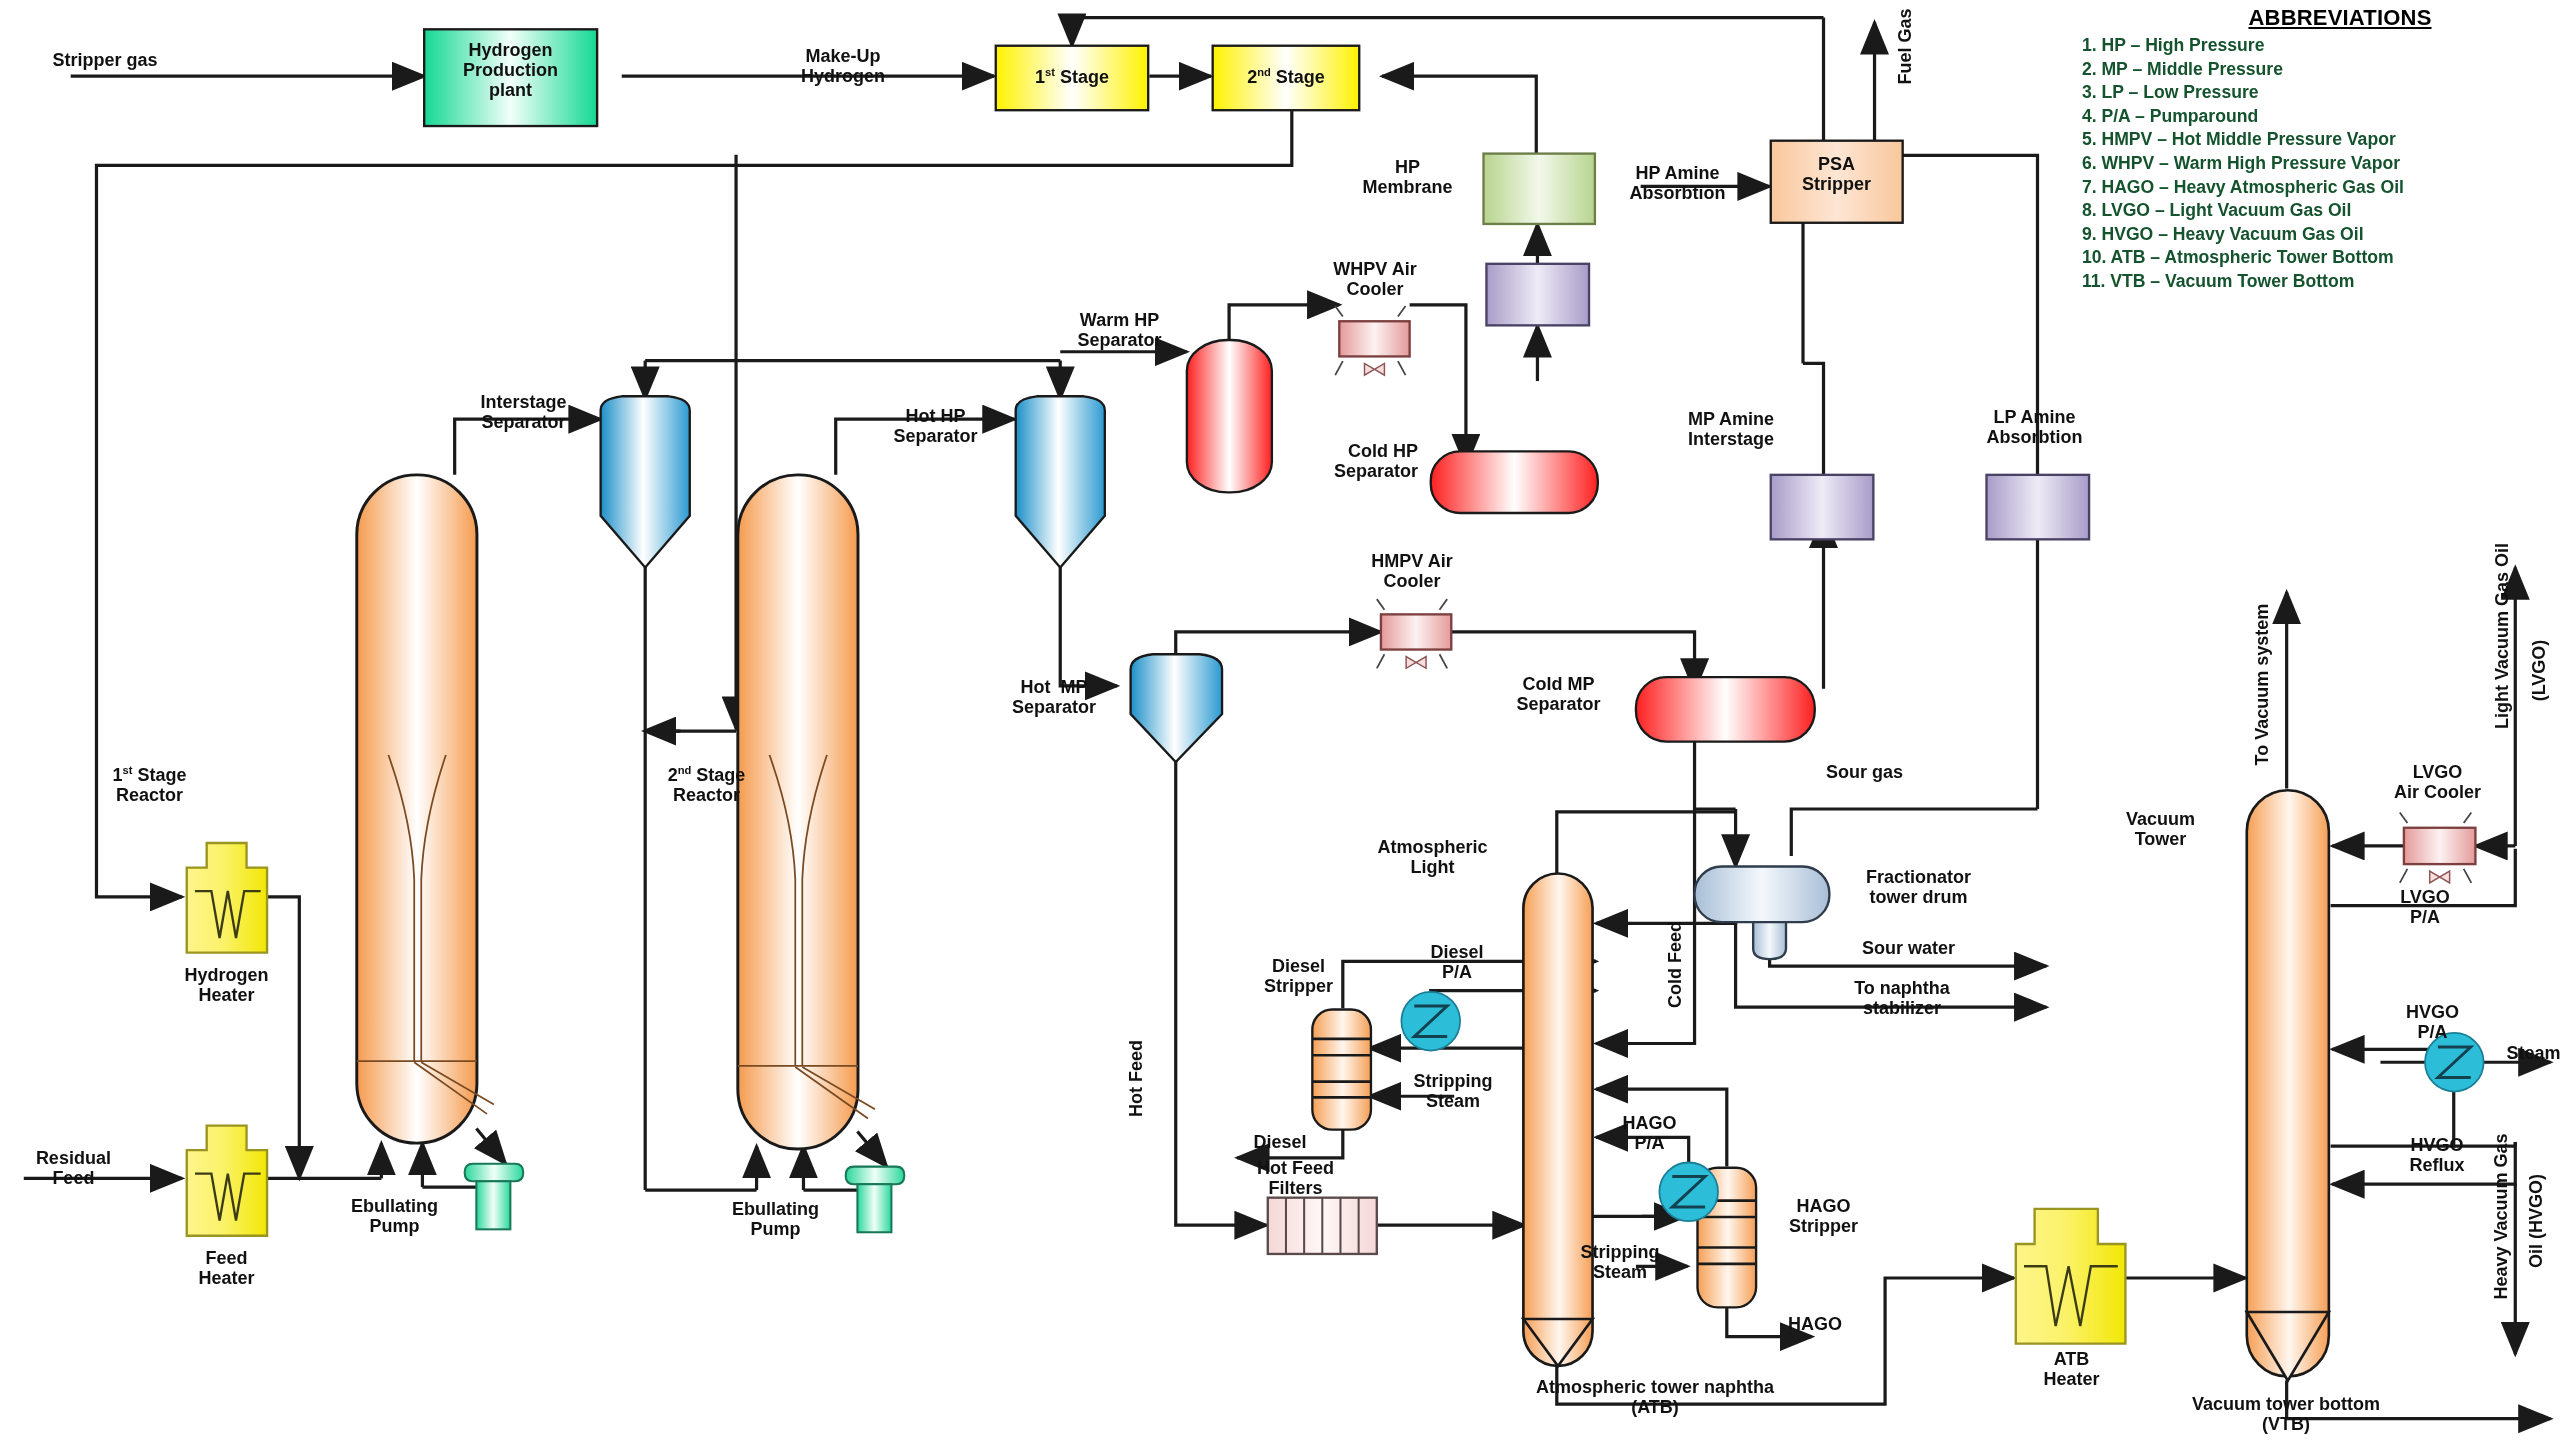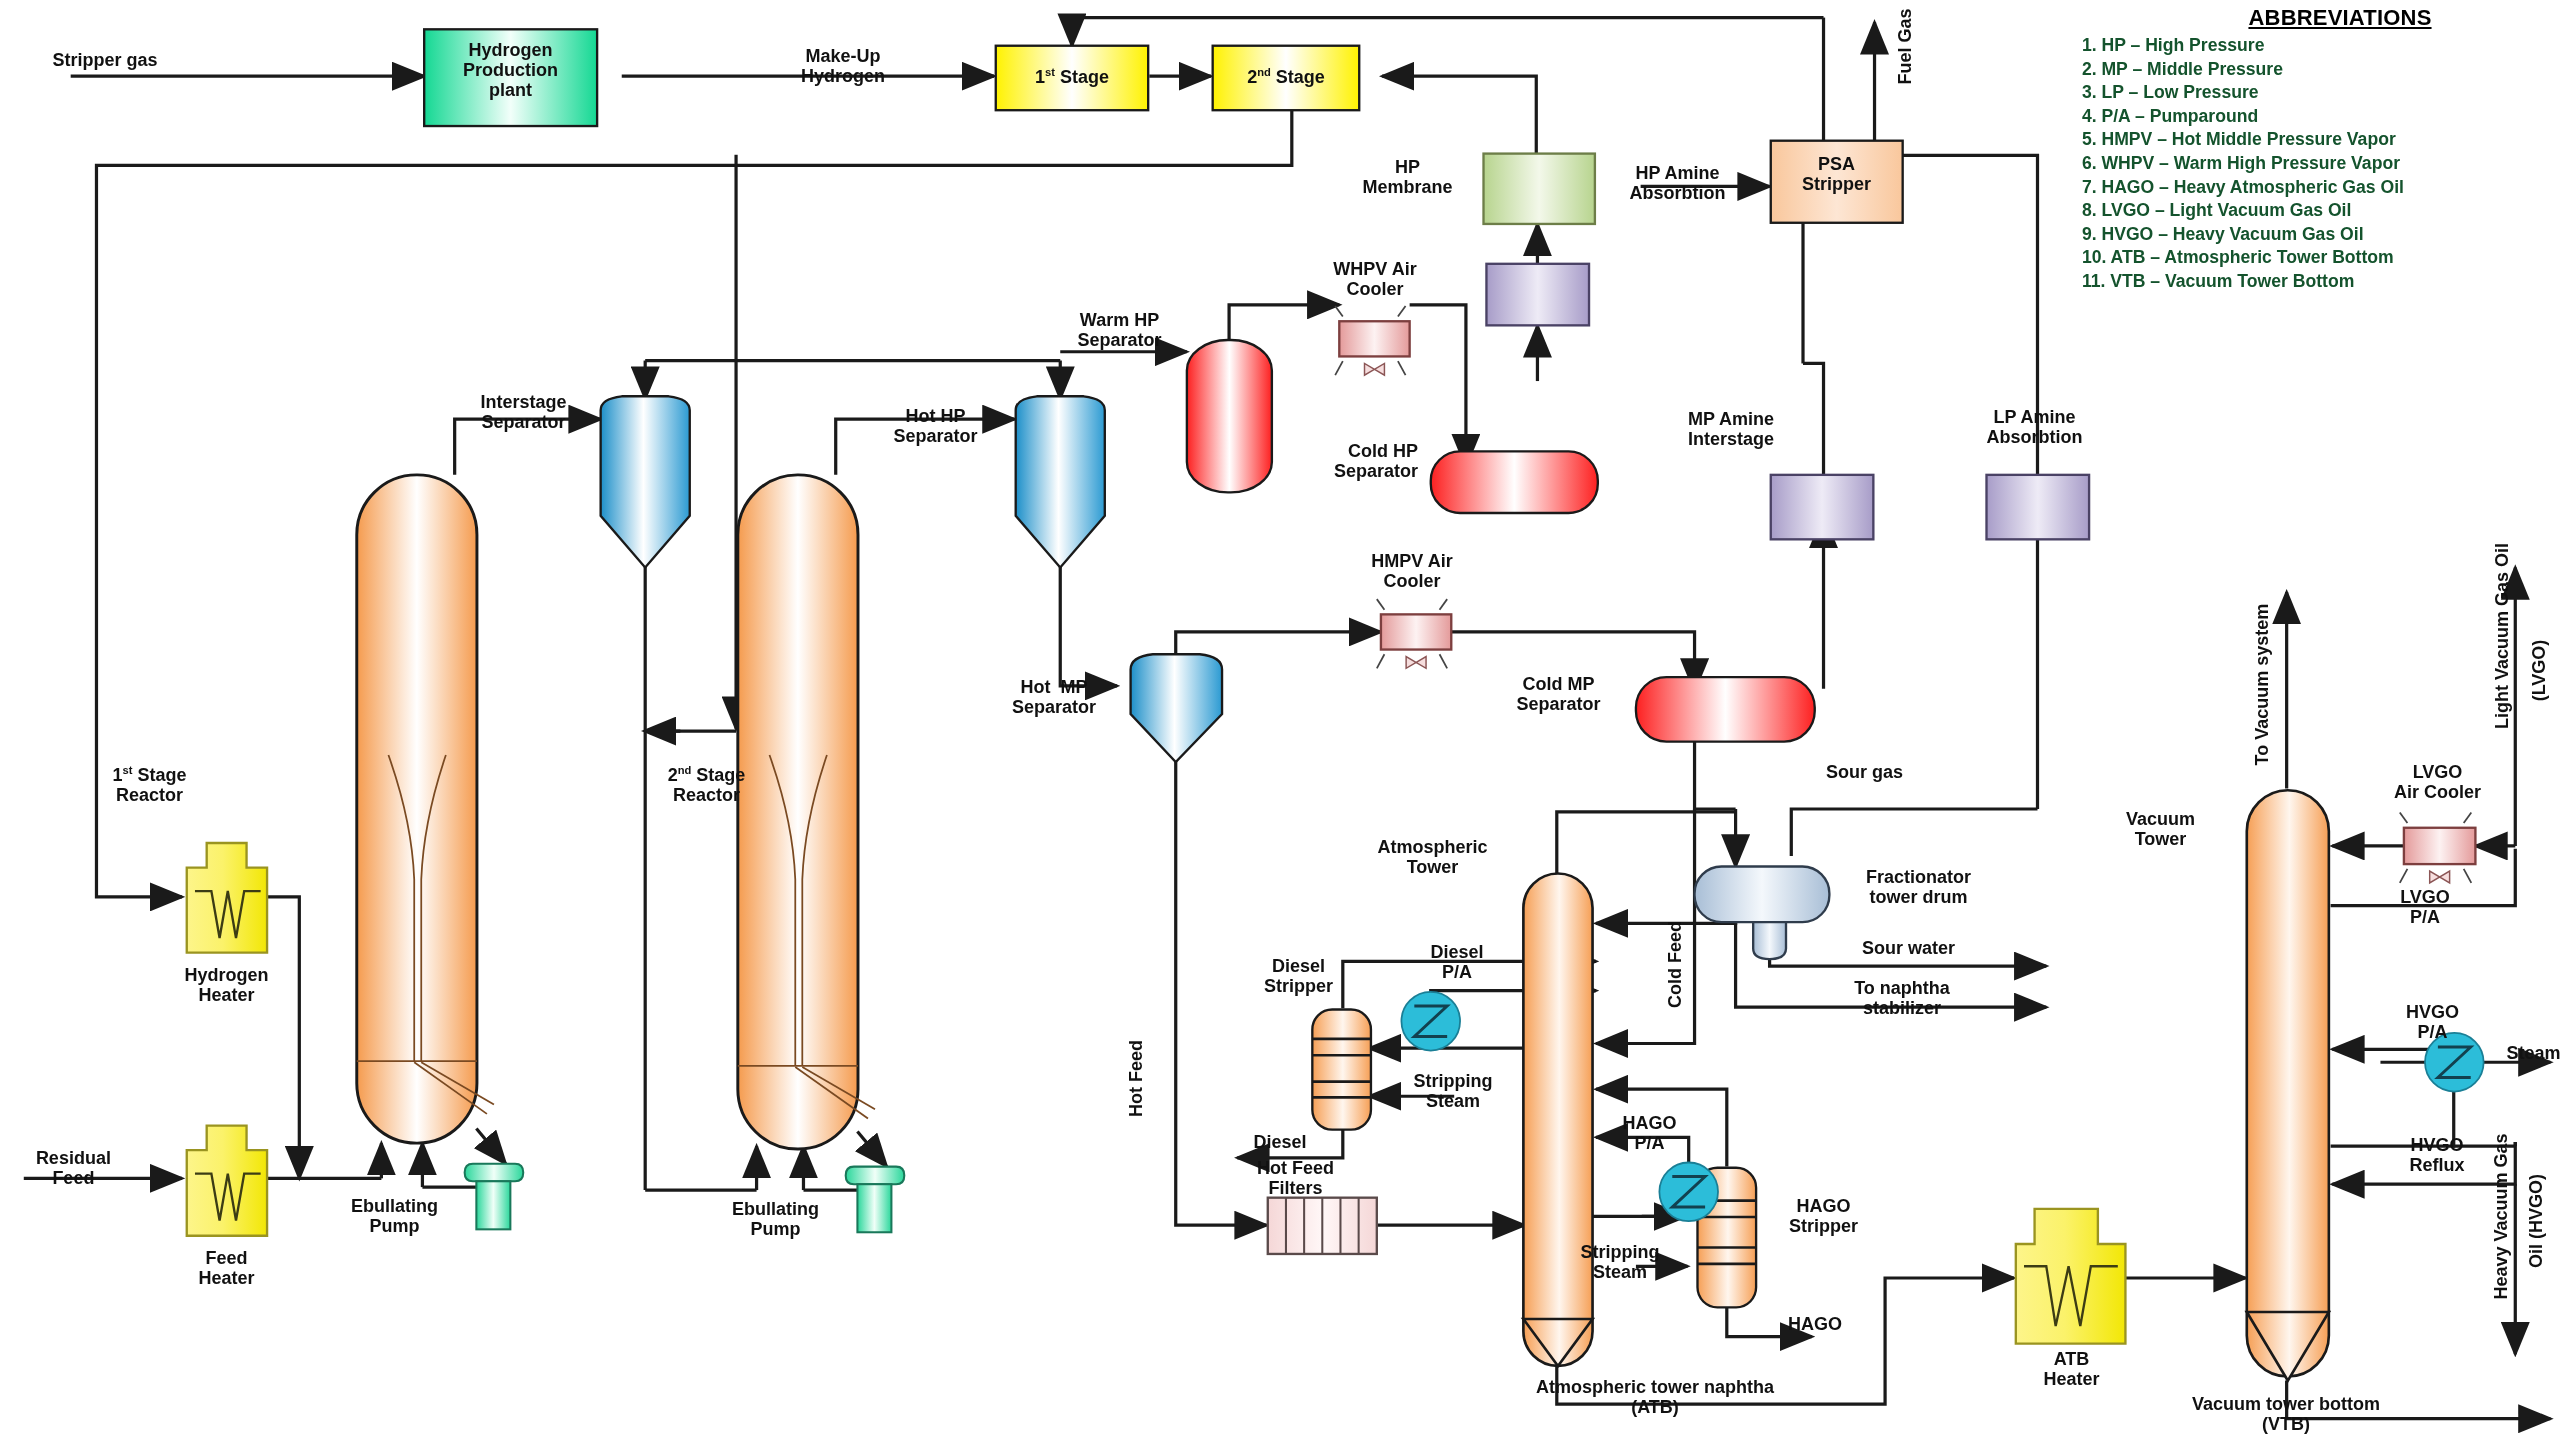--- a/index.html
+++ b/index.html
@@ -459,21 +459,21 @@
 
 <div class="lbl f30 c" style="left:708px;top:1199px;width:135px;">Ebullating
 Pump</div>
 
 <div class="lbl f30 c" style="left:5.9px;top:1148px;width:135px;">Residual
 Feed</div>
 
 <div class="lbl f30 c vrt" style="left:1126px;top:1149px;width:141px;transform:rotate(-90deg);">Hot Feed</div>
 
 <div class="lbl f30 c" style="left:1359px;top:837px;width:147px;">Atmospheric
-Tower</div>
+Light</div>
 
 <div class="lbl f30 c" style="left:1237px;top:956px;width:123px;">Diesel
 Stripper</div>
 
 <div class="lbl f30 c" style="left:1407px;top:942px;width:100px;">Diesel
 P/A</div>
 
 <div class="lbl f30 c" style="left:1390px;top:1071px;width:126px;">Stripping
 Steam</div>
 

